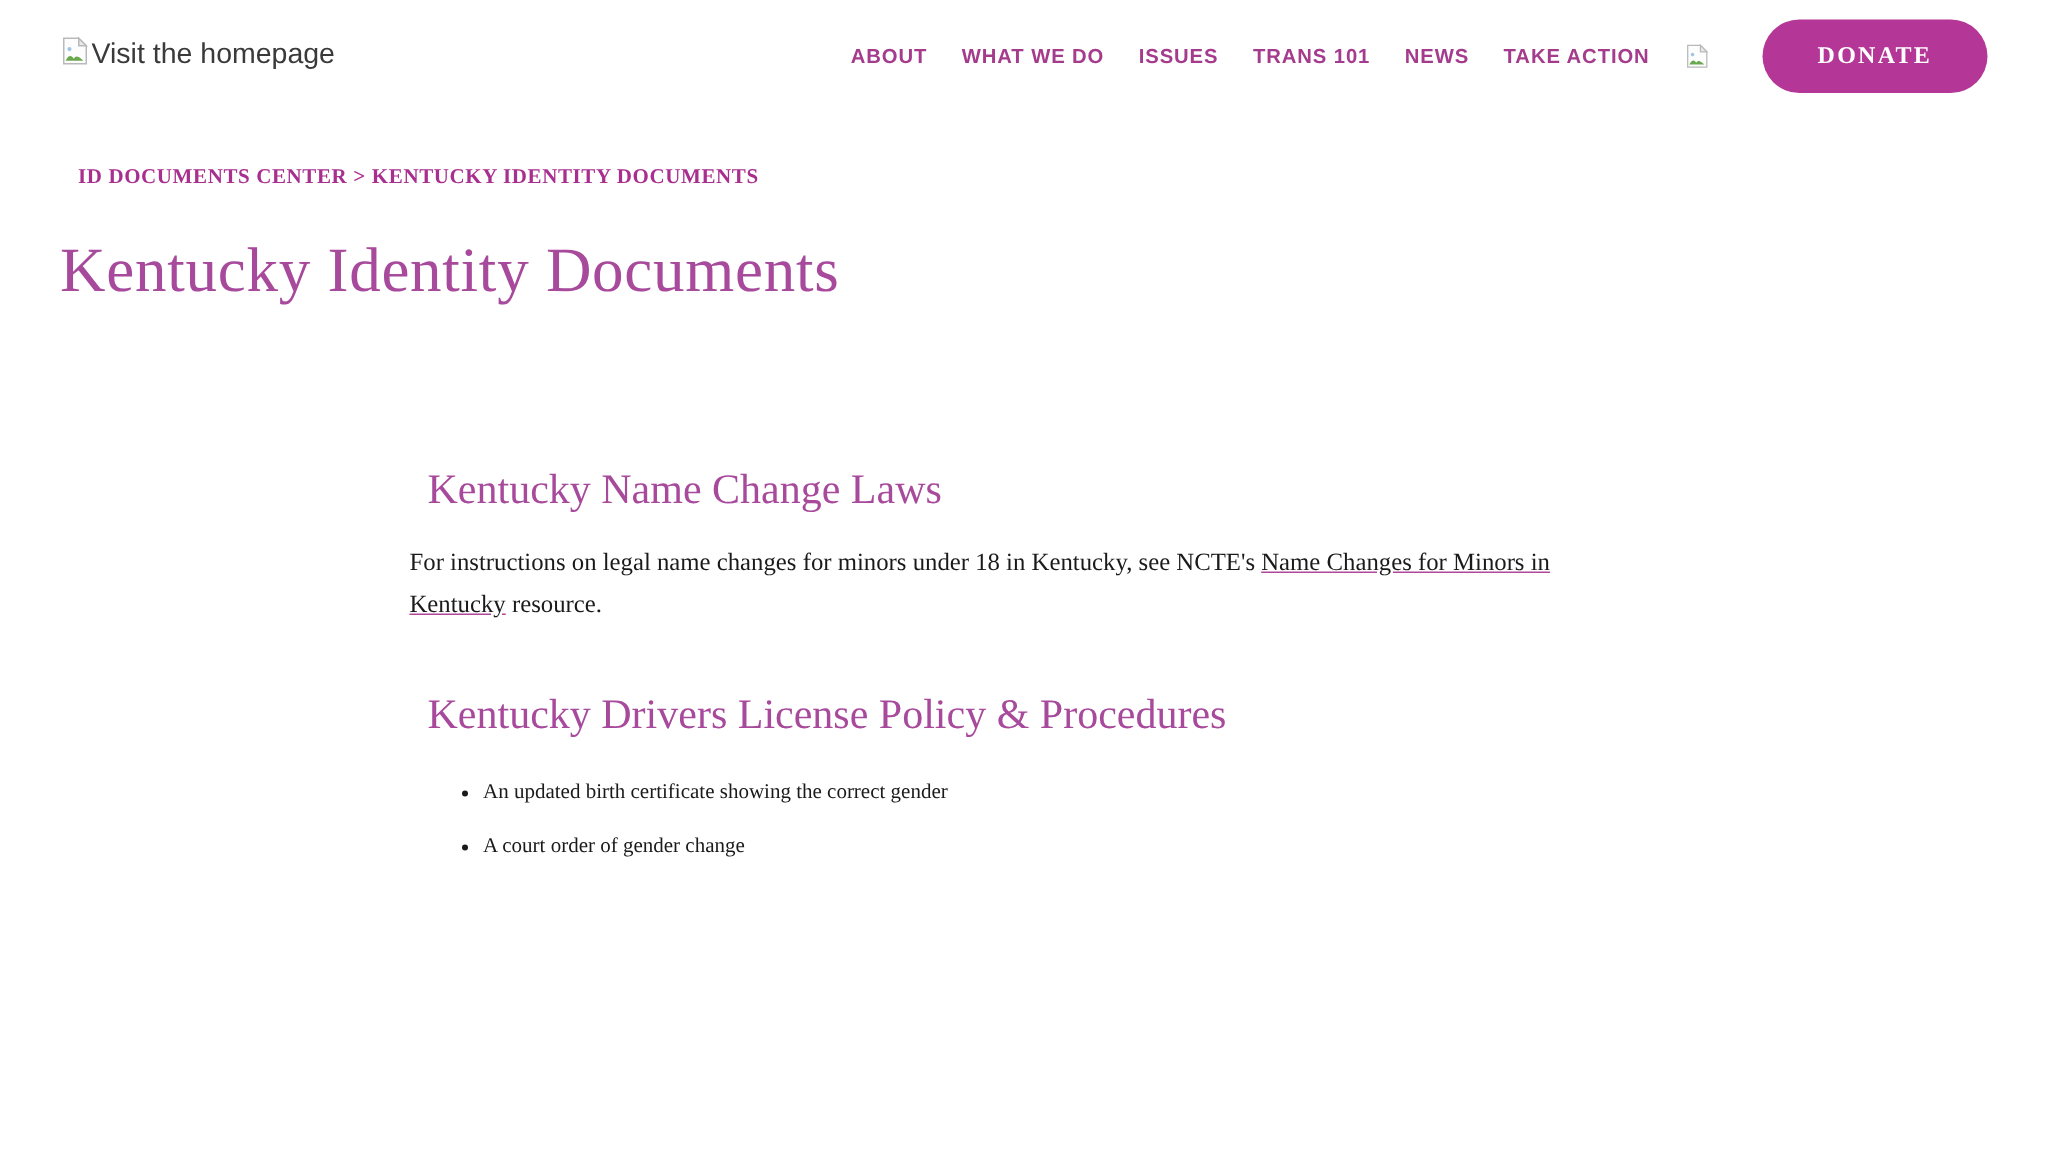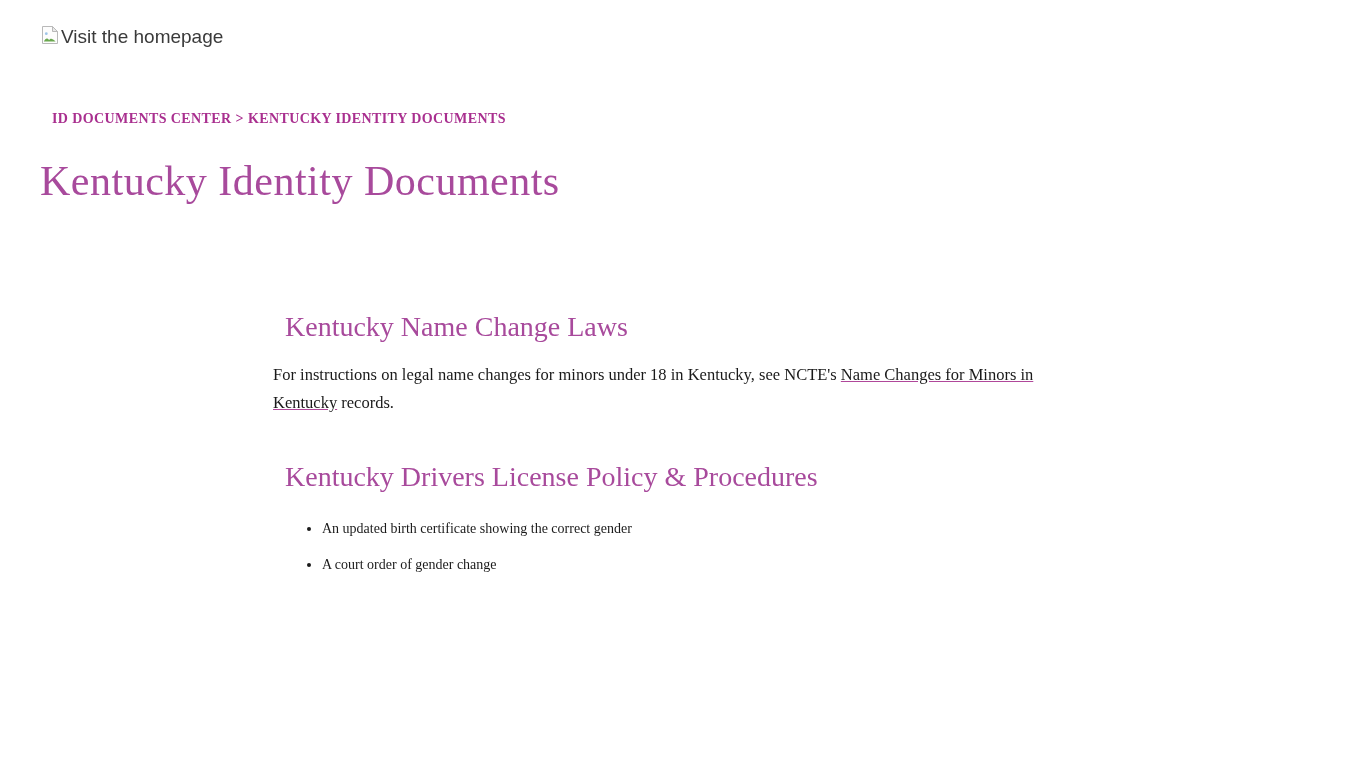--- a/index.html
+++ b/index.html
@@ -70,30 +70,49 @@
       <svg width="20" height="20" viewBox="0 0 20 20">
         <path d="M2.5 1.5 h10 l5 5 v12 h-15 z" fill="#fdfdfd" stroke="#b9b9b9"></path>
         <path d="M12.5 1.5 v5 h5 z" fill="#e9e9e9" stroke="#b9b9b9"></path>
         <circle cx="6.3" cy="8.7" r="1.4" fill="#9fc5e8"></circle>
         <path d="M3.8 16.5 c2-4.2 3.8-3.6 5.4-1.4 c1.4-2.4 3.2-1.6 6.4 1.4 z" fill="#6aa84f"></path>
       </svg>
     </span>
     <span>Visit the homepage</span>
   </a>
 
+  <nav>
+    <a class="nav-link">ABOUT</a>
+    <a class="nav-link">WHAT WE DO</a>
+    <a class="nav-link">ISSUES</a>
+    <a class="nav-link">TRANS 101</a>
+    <a class="nav-link">NEWS</a>
+    <a class="nav-link">TAKE ACTION</a>
+    <button class="search-btn">
+      <span class="broken-img">
+        <svg width="17" height="17" viewBox="0 0 20 20">
+          <path d="M2.5 1.5 h10 l5 5 v12 h-15 z" fill="#fdfdfd" stroke="#b9b9b9"></path>
+          <path d="M12.5 1.5 v5 h5 z" fill="#e9e9e9" stroke="#b9b9b9"></path>
+          <circle cx="6.3" cy="8.7" r="1.4" fill="#9fc5e8"></circle>
+          <path d="M3.8 16.5 c2-4.2 3.8-3.6 5.4-1.4 c1.4-2.4 3.2-1.6 6.4 1.4 z" fill="#6aa84f"></path>
+        </svg>
+      </span>
+    </button>
+    <a class="donate-btn">DONATE</a>
+  </nav>
 </header>
 
 <div class="breadcrumb">
   <a>ID DOCUMENTS CENTER</a><span class="sep">&gt;</span><span>KENTUCKY IDENTITY DOCUMENTS</span>
 </div>
 
 <h1>Kentucky Identity Documents</h1>
 
 <main>
   <h2>Kentucky Name Change Laws</h2>
-  <p><span>For instructions on legal name changes for minors under 18 in Kentucky, see NCTE's </span><a class="text-link">Name Changes for Minors in Kentucky</a><span> records.</span></p>
+  <p><span>For instructions on legal name changes for minors under 18 in Kentucky, see NCTE's </span><a class="text-link">Name Changes for Minors in Kentucky</a><span> resource.</span></p>
 
   <h2 class="spaced">Kentucky Drivers License Policy &amp; Procedures</h2>
   <ul>
     <li>An updated birth certificate showing the correct gender</li>
     <li>A court order of gender change</li>
   </ul>
 </main>
 
 </body></html>

